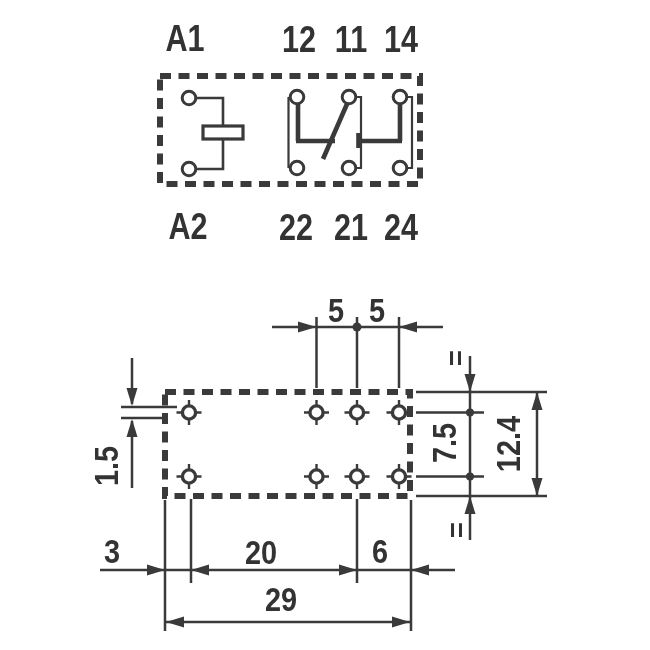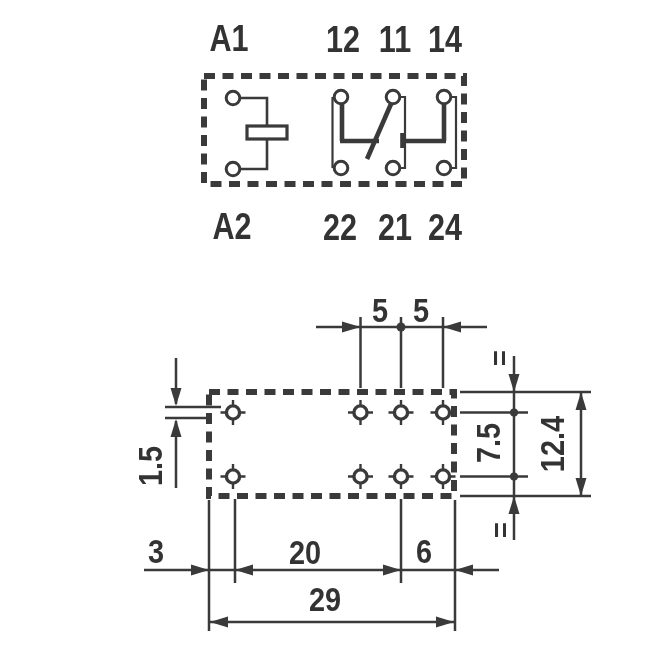--- a/index.html
+++ b/index.html
@@ -1,18 +1,18 @@
 <!DOCTYPE html>
 <html><head>
 <meta charset="utf-8">
 <style>
   html,body { margin:0; padding:0; background:#ffffff; }
   #canvas {
     position:relative; width:552px; height:650px; background:#ffffff;
-    font-family:"Liberation Sans", sans-serif; overflow:hidden;margin-left:44px;
+    font-family:"Liberation Sans", sans-serif; overflow:hidden;
   }
   #linework { position:absolute; left:0; top:0; }
   .lbl {
     position:absolute; color:#333333; font-weight:bold; font-size:36px;
     line-height:1; white-space:nowrap;
     transform:translate(-50%,-50%) scaleX(0.85);
   }
   .dim { font-size:34px; }
   .rot { transform:translate(-50%,-50%) rotate(-90deg) scaleX(0.85); }
   .eq  { font-size:27px; transform:translate(-50%,-50%) rotate(-90deg); }

